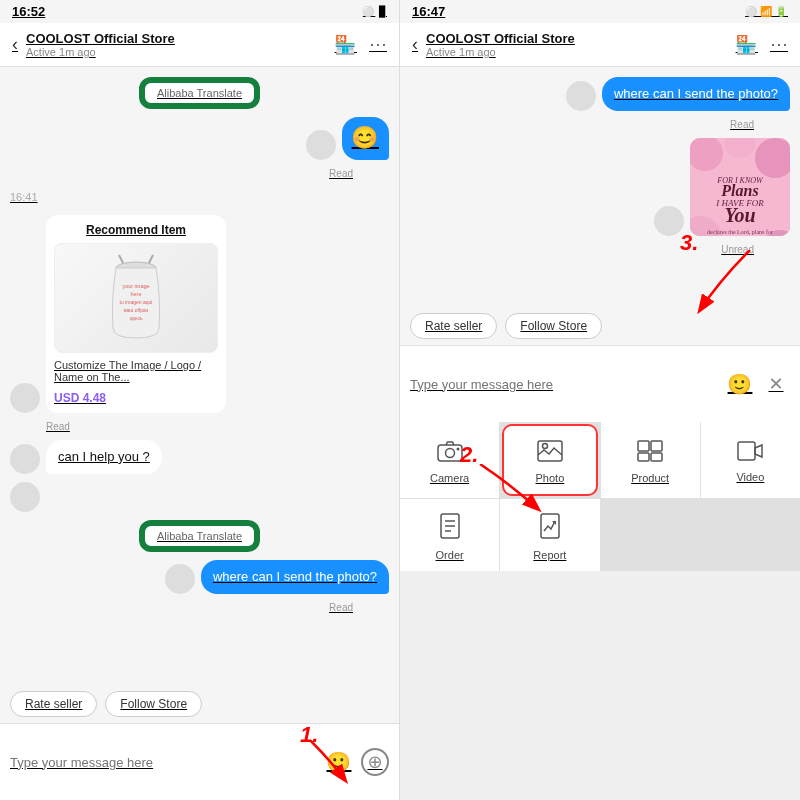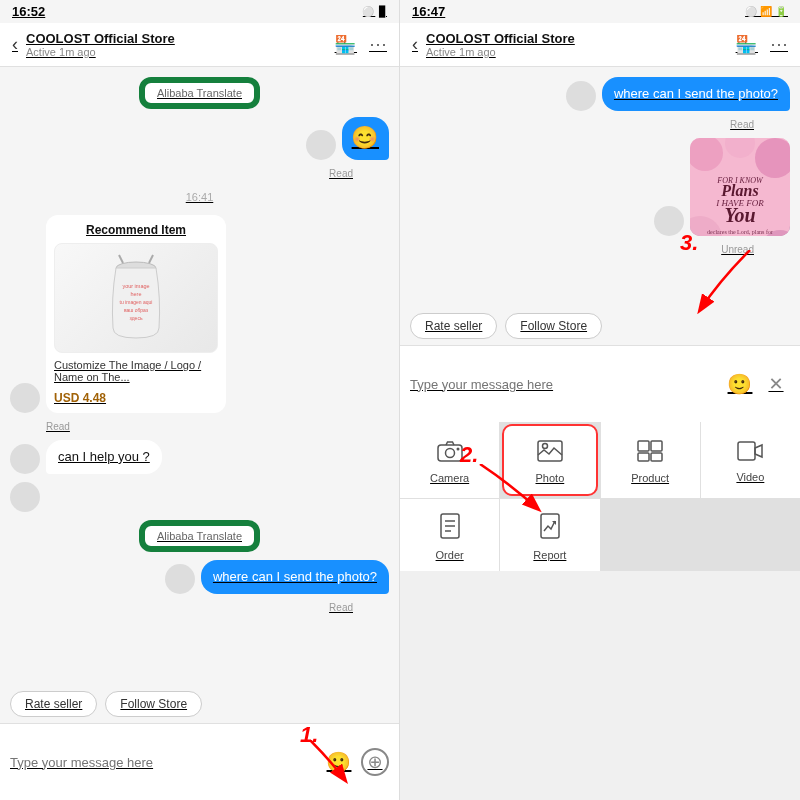--- a/index.html
+++ b/index.html
@@ -112,21 +112,21 @@
 
     .read-label {
       font-size: 10px;
       color: #999;
       text-align: right;
       margin-right: 36px;
     }
     .read-label.left { text-align: left; margin-left: 36px; margin-right: 0; }
 
     .timestamp {
-      text-align: center;
+      text-align: left;
       font-size: 11px;
       color: #aaa;
       margin: 4px 0;
     }
 
     
     .recommend-card {
       background: #fff;
       border-radius: 12px;
       padding: 8px;
@@ -141,21 +141,21 @@
       border: 1px solid #eee;
       border-radius: 8px;
       display: flex;
       align-items: center;
       justify-content: center;
       margin-bottom: 6px;
       position: relative;
       overflow: hidden;
     }
     .recommend-desc { font-size: 11px; color: #333; margin-bottom: 8px; }
-    .recommend-price { font-size: 12px; font-weight: 700; color: #a16207; }
+    .recommend-price { font-size: 12px; font-weight: 700; color: #8b5cf6; }
 
     
     .action-btns {
       display: flex;
       gap: 8px;
       padding: 6px 10px;
       background: #f5f5f5;
     }
     .action-btn {
       border: 1px solid #ccc;

